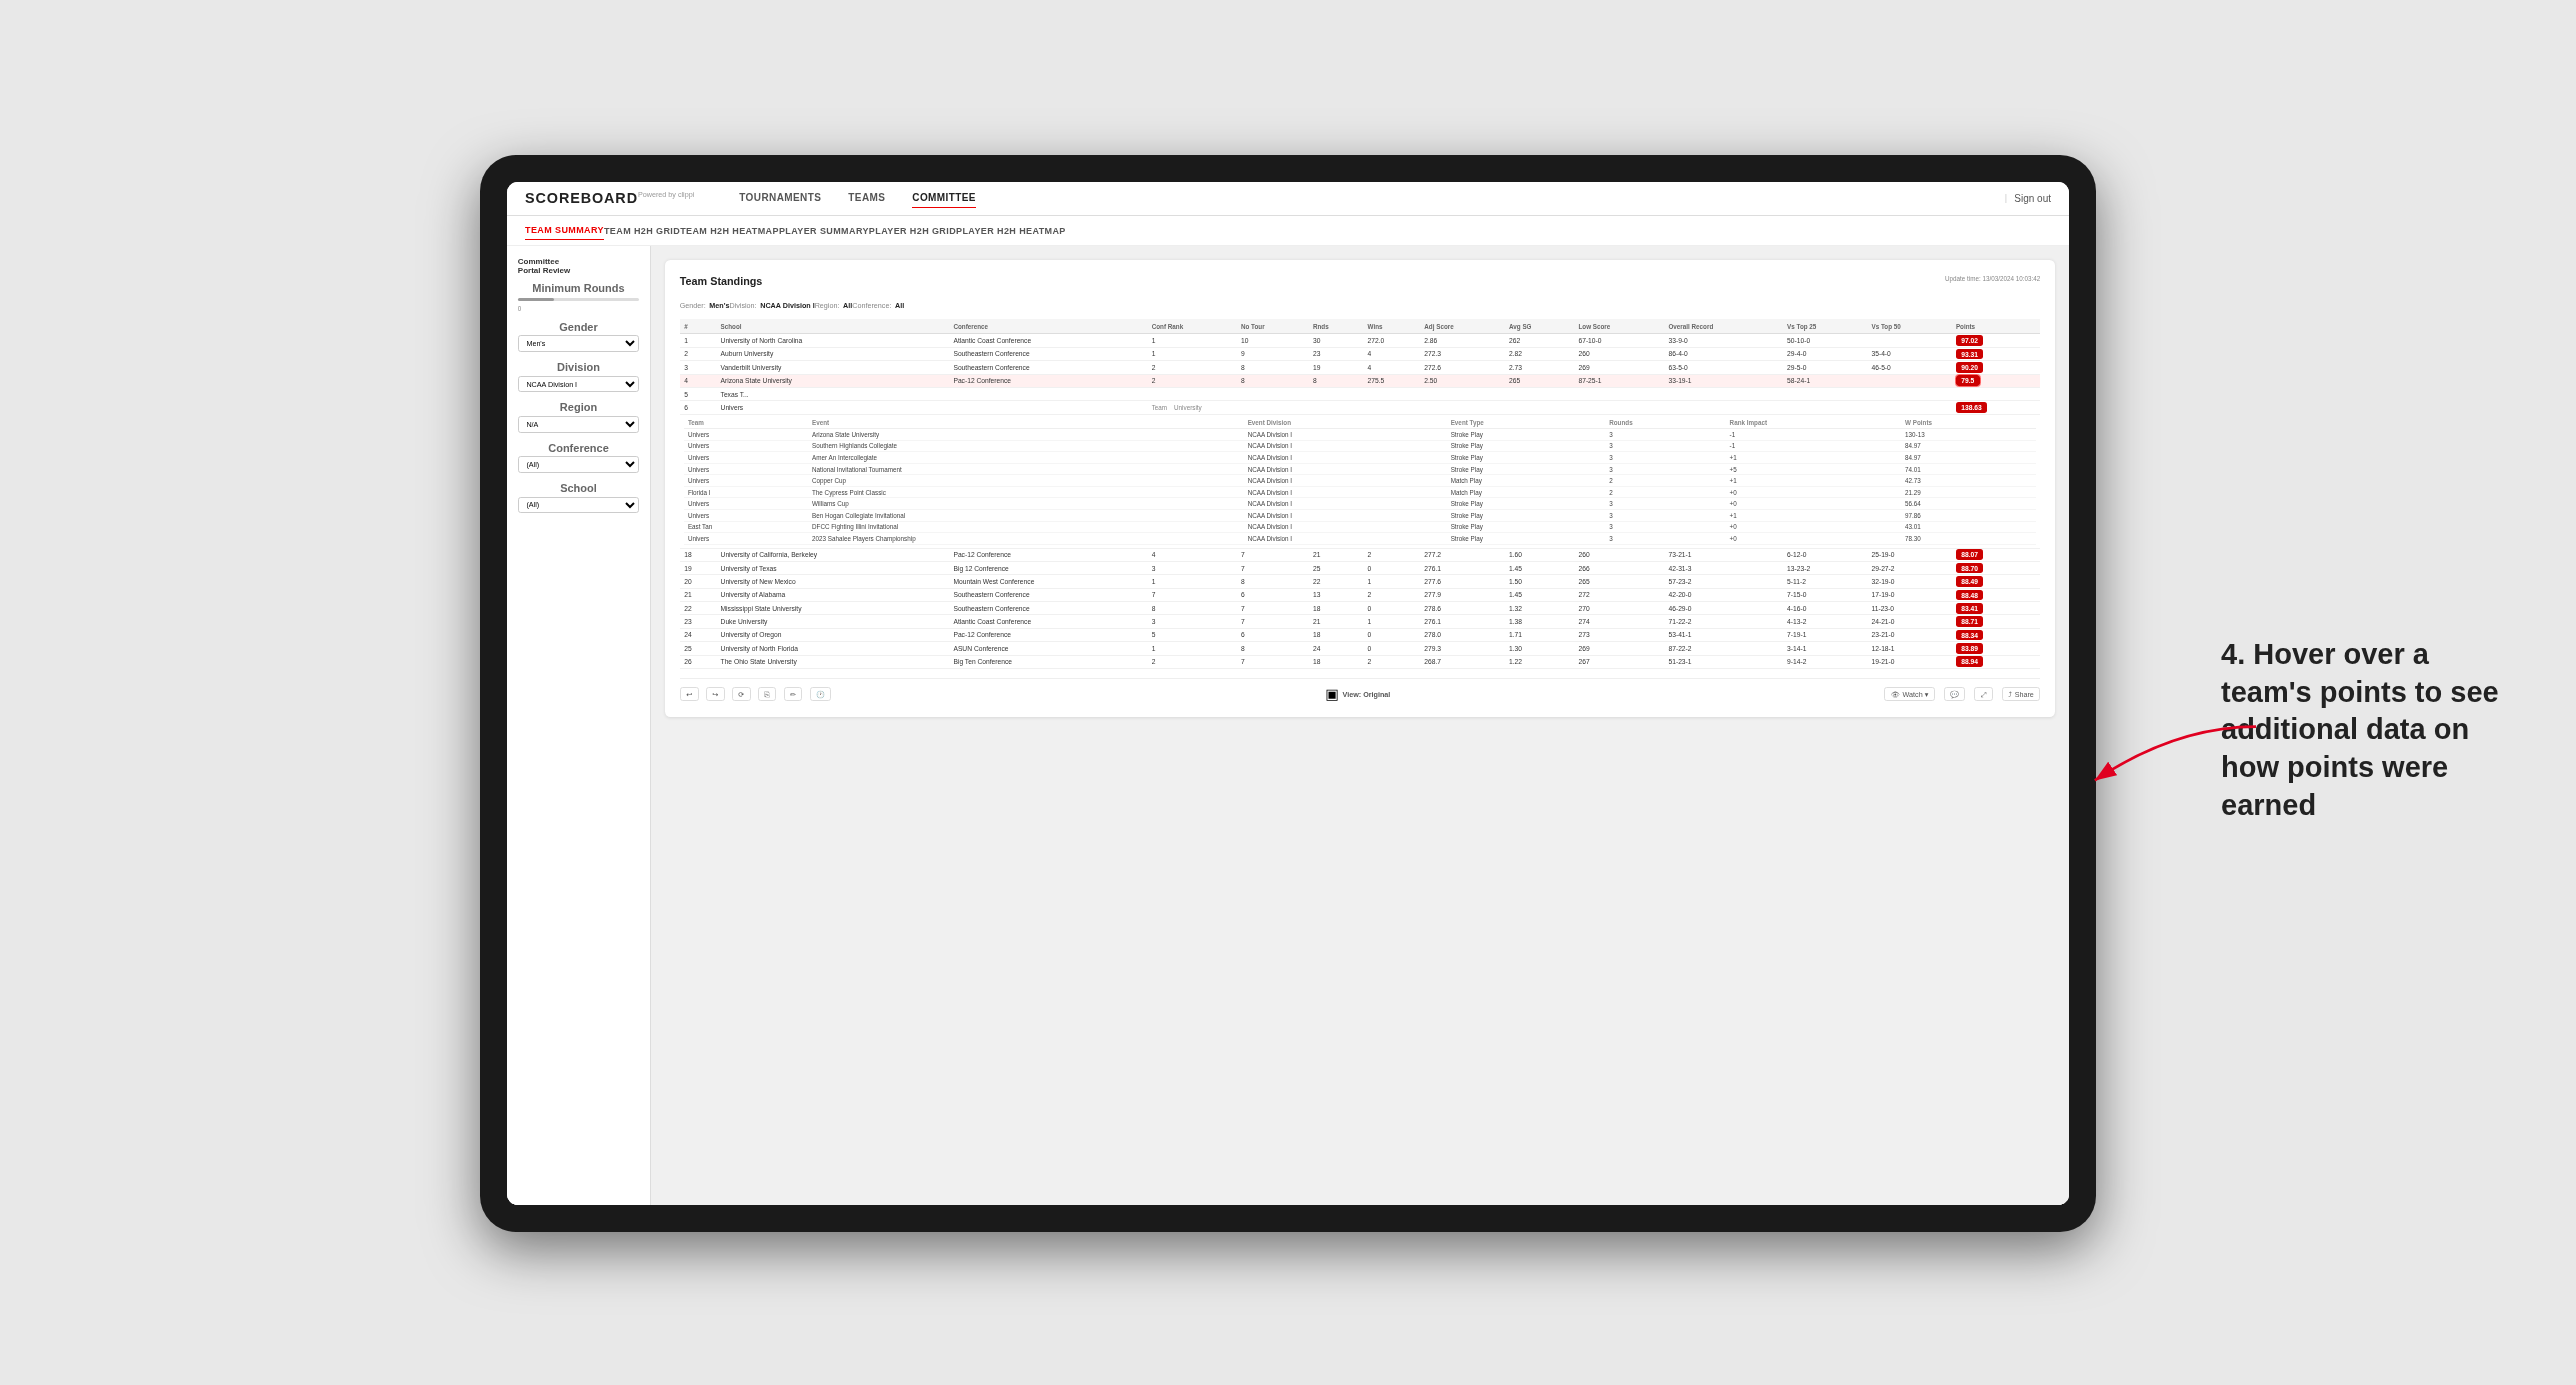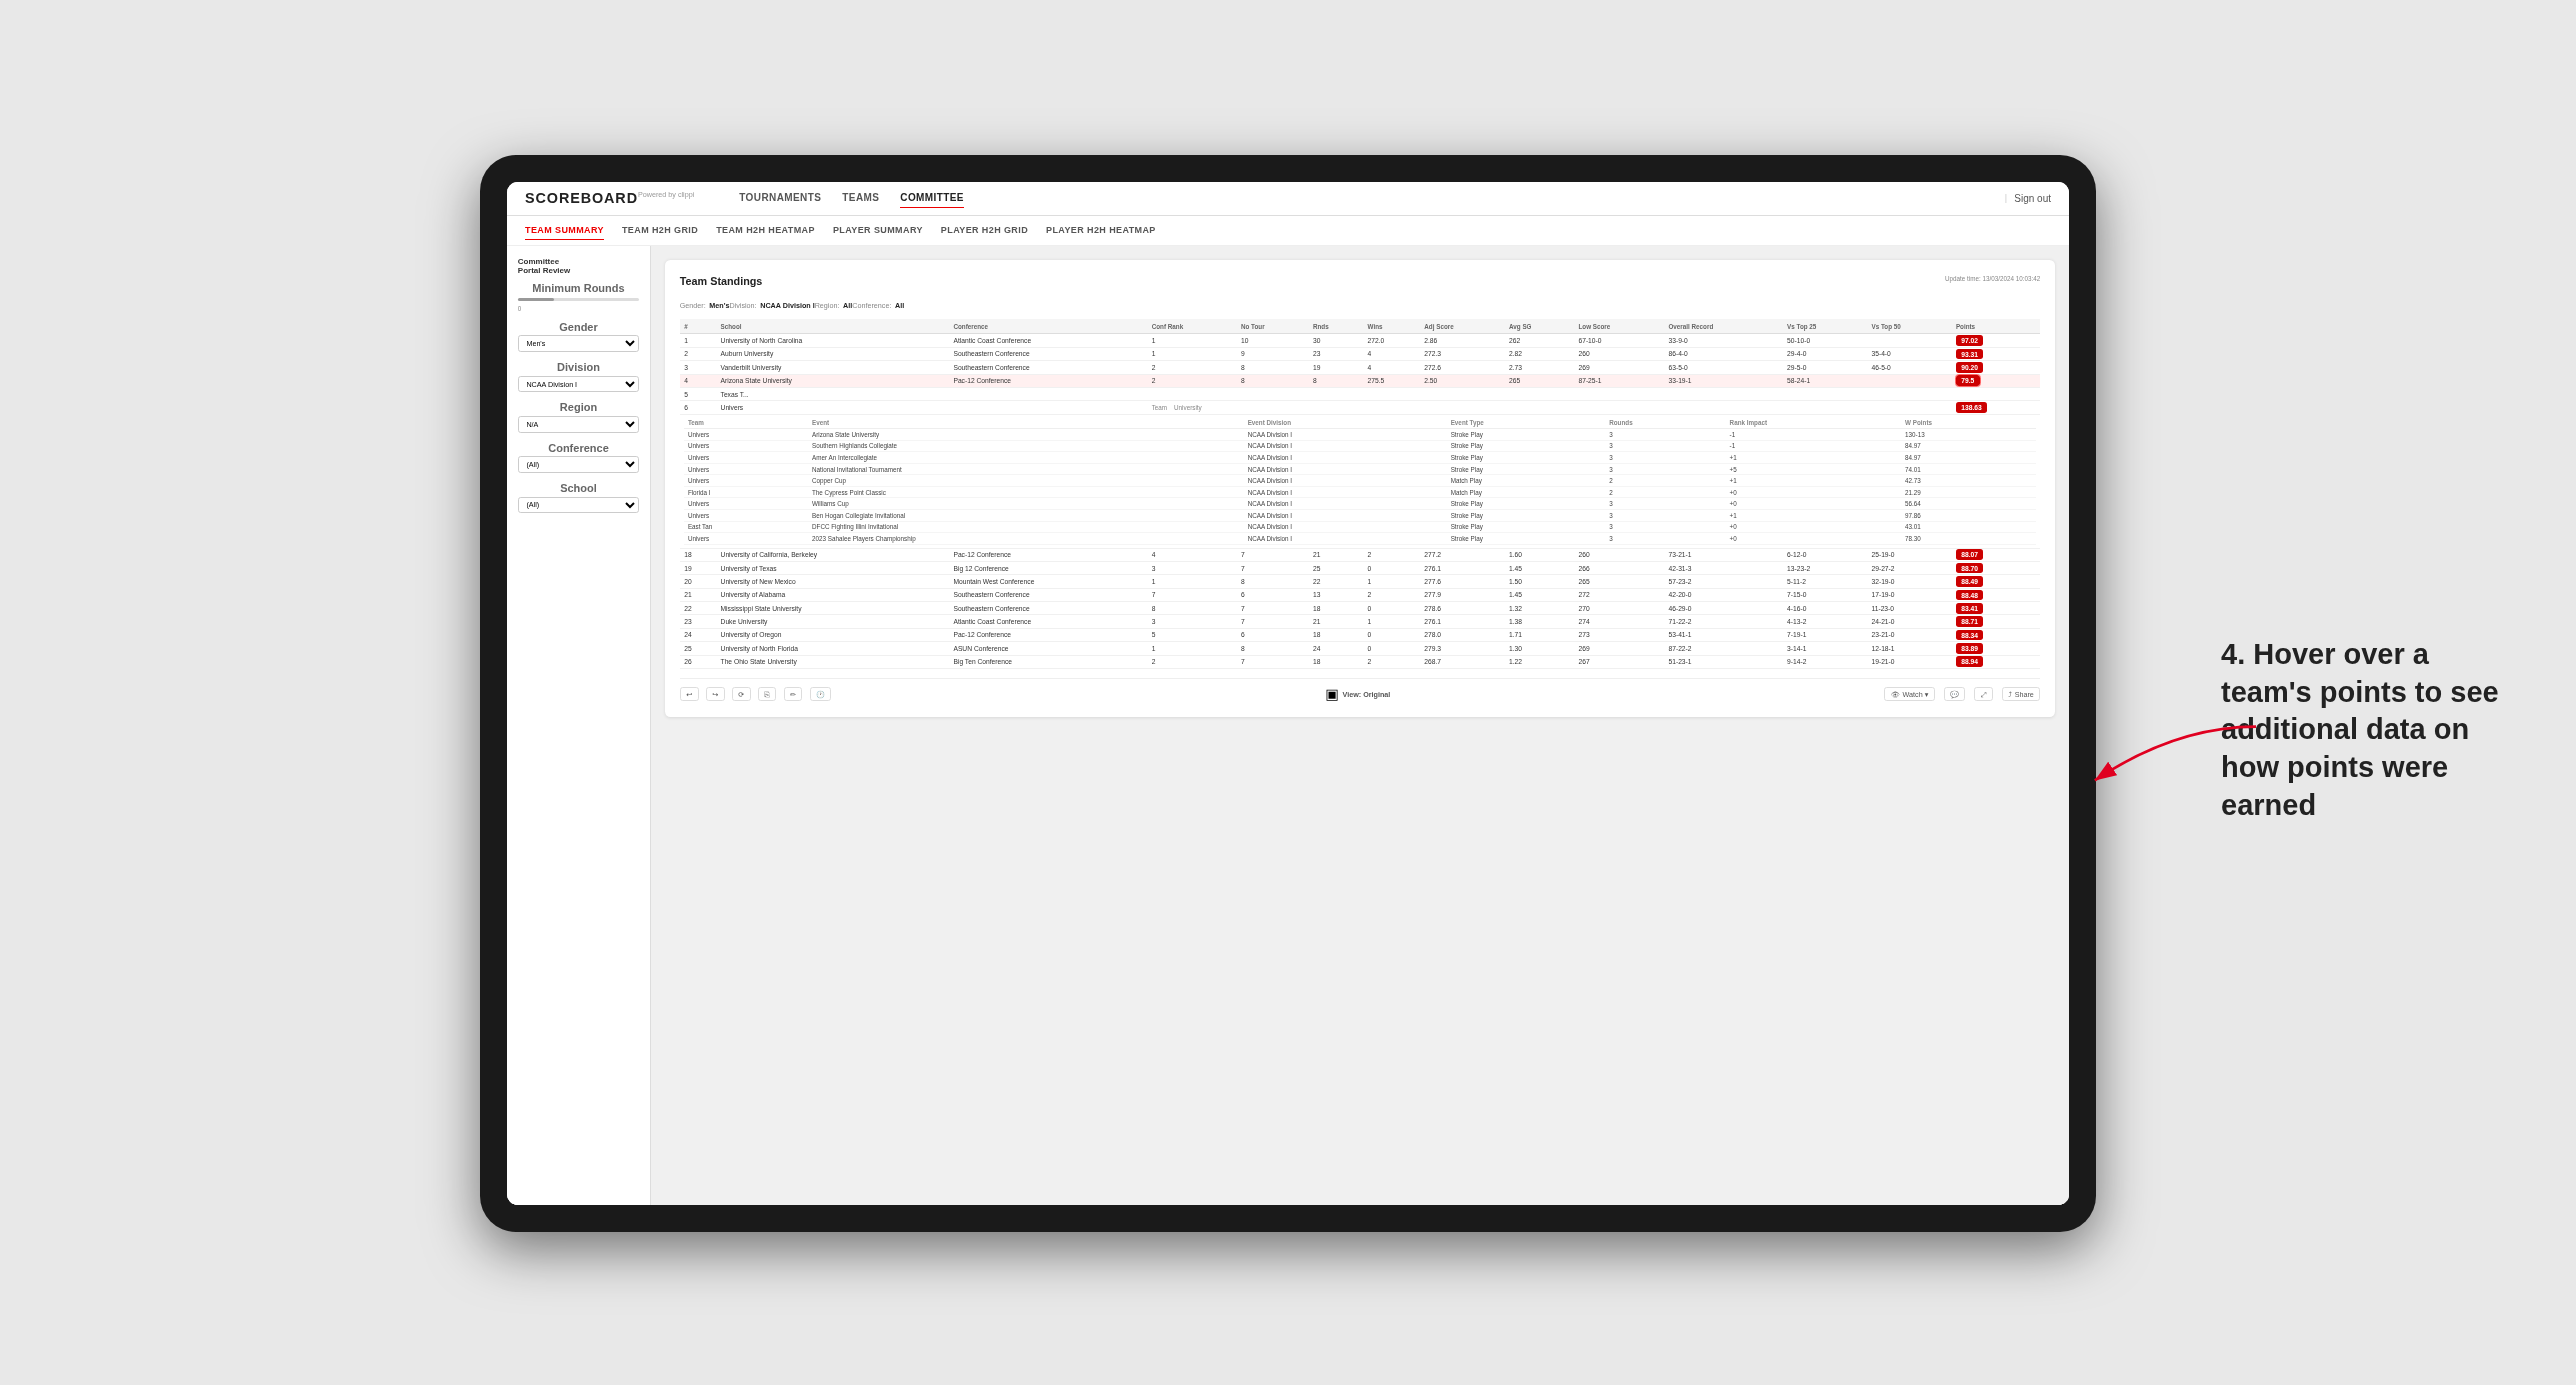--- a/index.html
+++ b/index.html
@@ -60,21 +60,21 @@
       color: #222;
     }
 
     .logo-sub {
       font-size: 7.2px;
       color: #999;
     }
 
     .main-nav {
       display: flex;
-      gap: 21px;
+      gap: 27px;
       margin-left: 27px;
     }
 
     .nav-item {
       font-size: 10px;
       font-weight: 600;
       color: #555;
       cursor: pointer;
       padding: 3.6px 0;
       letter-spacing: 0.4px;
@@ -90,21 +90,21 @@
       color: #555;
       cursor: pointer;
     }
 
     
     .sub-nav {
       background: #fff;
       border-bottom: 1.8px solid #eee;
       padding: 5.4px 18px;
       display: flex;
-      gap: 18px;
+      align-items: center;
     }
 
     .sub-nav-item {
       font-size: 9px;
       font-weight: 600;
       color: #555;
       cursor: pointer;
       padding: 3.6px 0;
       letter-spacing: 0.4px;
     }

